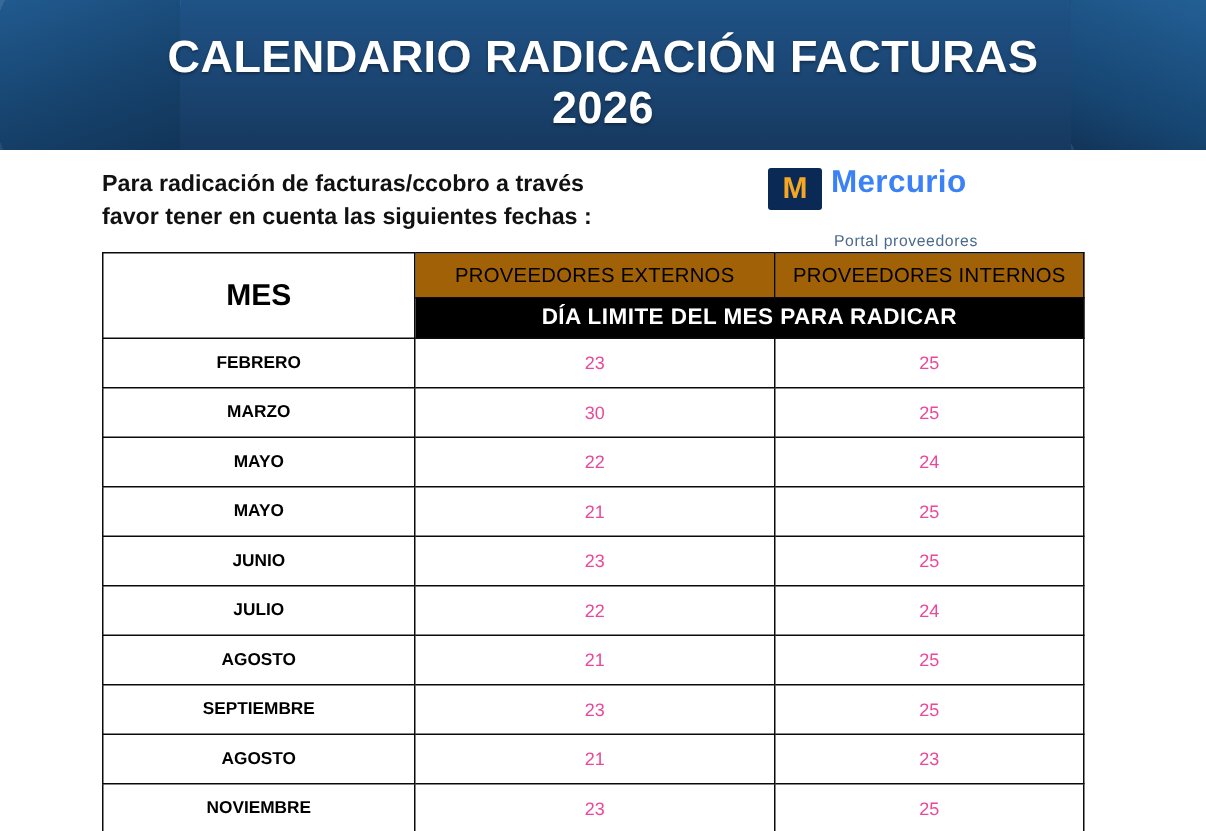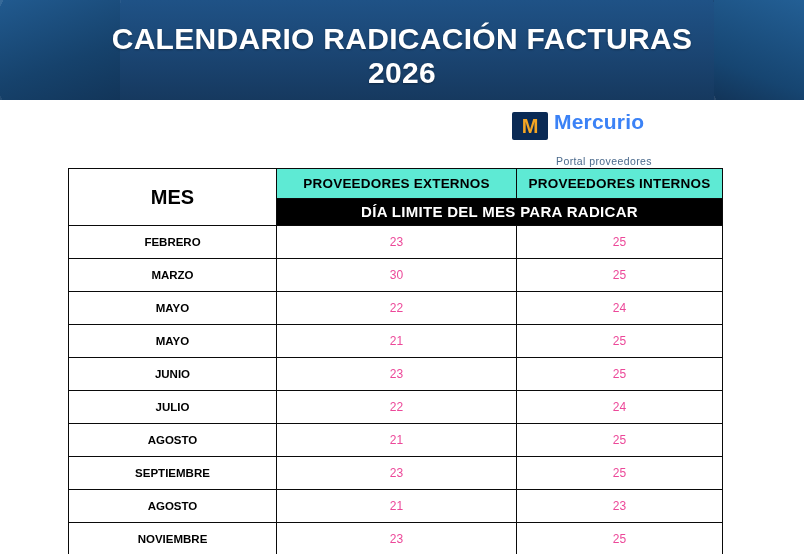--- a/index.html
+++ b/index.html
@@ -154,24 +154,24 @@
   col.c-int { width: 206px; }
 
   .th-mes {
     font-size: 20px;
     font-weight: bold;
     color: #000;
     height: 56px;
     background: #ffffff;
   }
   .th-blue {
-    background: #5eead4;
+    background: #a16207;
     color: #000000;
     font-size: 13.5px;
-    font-weight: bold;
+    font-weight: normal;
     height: 28px;
     letter-spacing: 0.2px;
   }
   .th-black {
     background: #000000;
     color: #ffffff;
     font-size: 15px;
     font-weight: bold;
     height: 26px;
     letter-spacing: 0.3px;
@@ -196,20 +196,24 @@
   <div class="banner">
     <div class="banner-left-art"></div>
     <div class="banner-mid"></div>
     <div class="banner-right-art"></div>
     <div class="banner-title">
       <span>CALENDARIO RADICACIÓN FACTURAS</span><br>
       <span>2026</span>
     </div>
   </div>
 
+  <div class="intro">
+    <span class="intro-line">Para radicación de facturas/ccobro a través</span>
+    <span class="intro-line">favor tener en cuenta las siguientes fechas :</span>
+  </div>
 
   <div class="logo">
     <div class="logo-mark"></div>
     <div class="logo-name">Mercurio</div>
     <div class="logo-sub">Portal proveedores</div>
   </div>
 
   <div class="table-wrap">
     <table class="cal">
       <colgroup>

